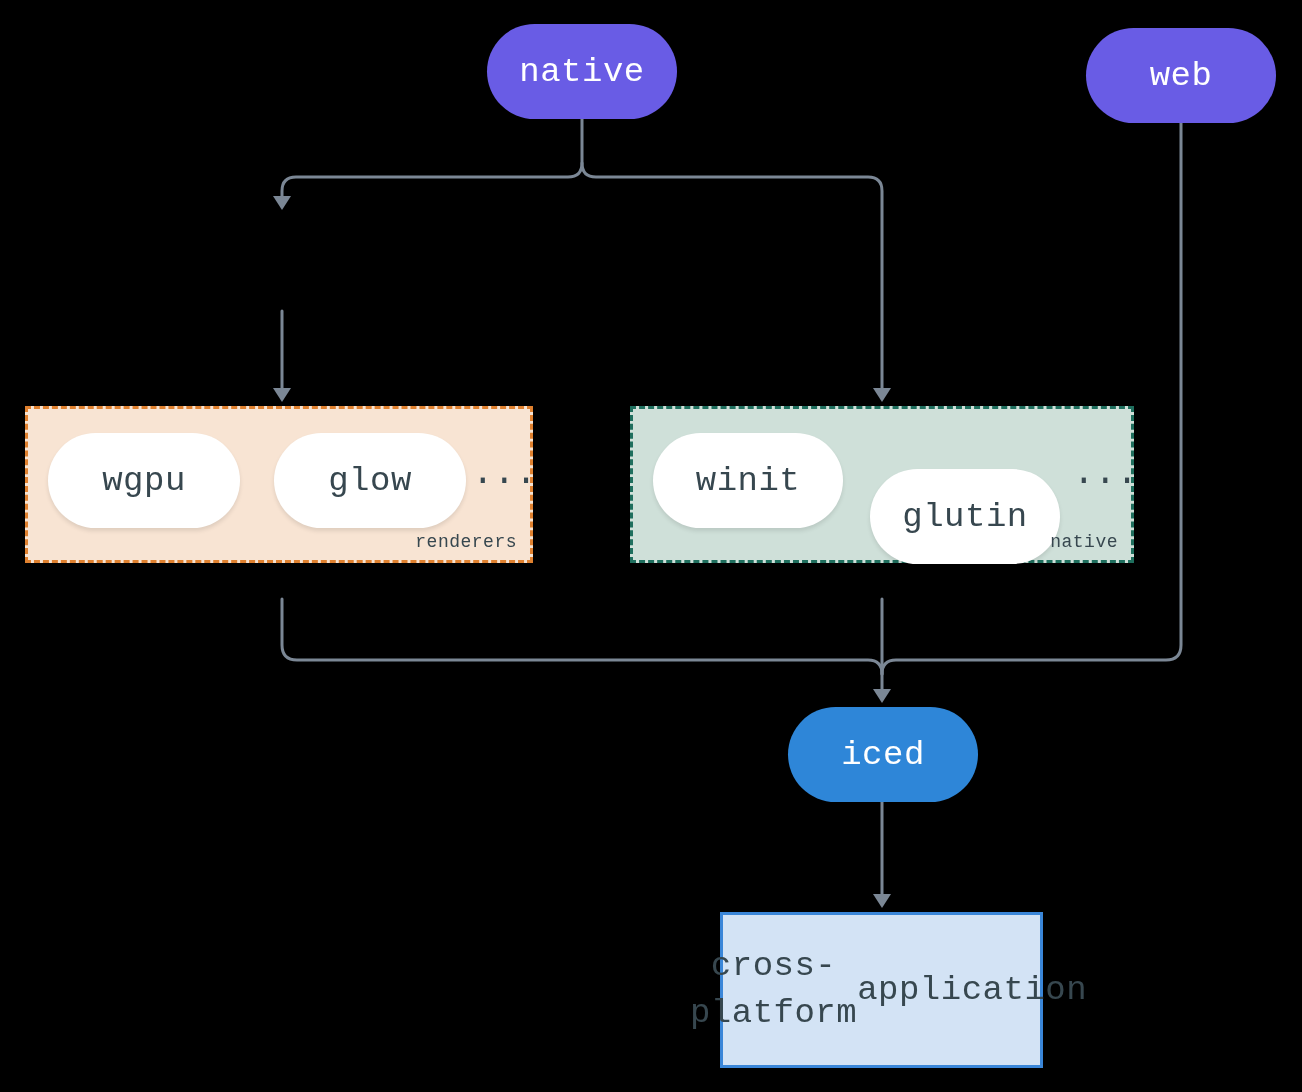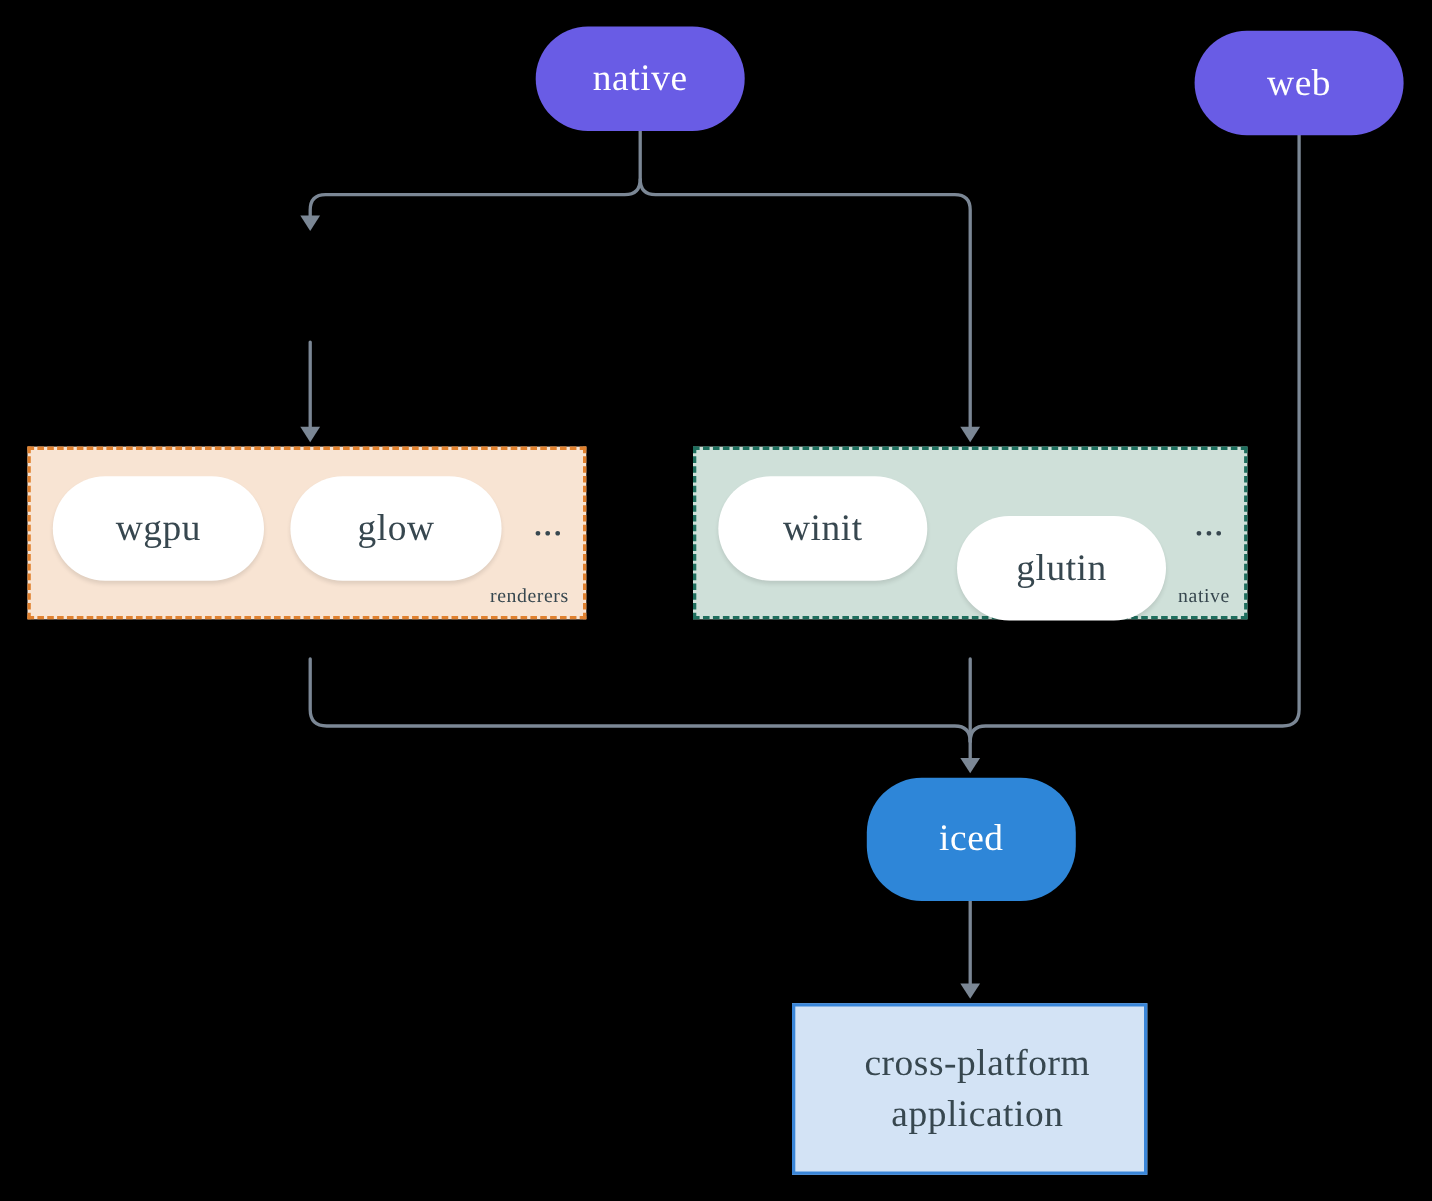--- a/index.html
+++ b/index.html
@@ -1,21 +1,21 @@
 <!DOCTYPE html>
 <html style="--background: #000000; --purple: #695ce5; --orange: #e5883b; --blue: #2e86d8; --pill-white: #ffffff; --renderers-fill: #f8e4d3; --renderers-border: #e0812f; --shells-fill: #cfe0d9; --shells-border: #1f6f5e; --app-fill: #d3e3f5; --app-border: #3a86d8; --line: #7b8795; --text-light: #ffffff; --text-dark: #37474f;"><head>
 <meta charset="utf-8">
 <style>
   html, body { margin: 0; padding: 0; background: #000; }
   #canvas {
     position: relative;
     width: 1302px;
     height: 1092px;
     background: var(--background, #000000);
-    font-family: Liberation Serif, serif;
+    font-family: Liberation Mono, monospace;
     overflow: hidden;
   }
   #wires {
     position: absolute;
     left: 0; top: 0;
     width: 1302px; height: 1092px;
   }
   .connector {
     stroke: var(--line, #7b8795);
     stroke-width: 3;
@@ -87,21 +87,21 @@
   .app-box {
     position: absolute;
     left: 720px;
     top: 912px;
     width: 323px;
     height: 156px;
     box-sizing: border-box;
     background: var(--app-fill, #d3e3f5);
     border: 3px solid var(--app-border, #3a86d8);
     display: flex;
-    flex-direction: column;
+    flex-direction: row;
     align-items: center;
     justify-content: center;
     font-size: 34px;
     line-height: 47px;
     color: var(--text-dark, #37474f);
     text-align: center;
     letter-spacing: 0.5px;
     padding-left: 14px;
   }
 </style>
@@ -126,32 +126,32 @@
     <polygon class="arrowhead" points="882,908 873,894 891,894"></polygon>
   </svg>
 
   <div class="pill purple" style="left:487px; top:24px; width:190px; height:95px;">native</div>
 
   <div class="pill purple" style="left:1086px; top:28px; width:190px; height:95px;">web</div>
 
 
   <div class="group renderers" style="left:25px; top:406px;">
     <div class="pill white inner-pill" style="left:20px; top:24px;">wgpu</div>
-    <div class="pill white inner-pill" style="left:236px; top:24px;">glow</div>
+    <div class="pill white inner-pill" style="left:246px; top:24px;">glow</div>
     <div class="ellipsis">...</div>
     <div class="group-label">renderers</div>
   </div>
 
   <div class="group shells" style="left:630px; top:406px;">
     <div class="pill white inner-pill" style="left:20px; top:24px; width:190px;">winit</div>
     <div class="pill white inner-pill" style="left:237px; top:24px; width:190px;margin-top:36px;">glutin</div>
     <div class="ellipsis" style="left:440px;">...</div>
     <div class="group-label">native</div>
   </div>
 
-  <div class="pill blue" style="left:788px; top:707px; width:190px; height:112px;">iced</div>
+  <div class="pill blue" style="left:788px; top:707px; width:190px; height:95px;">iced</div>
 
   <div class="app-box">
     <span>cross-platform</span>
     <span>application</span>
   </div>
 
 </div>
 
 </body></html>

